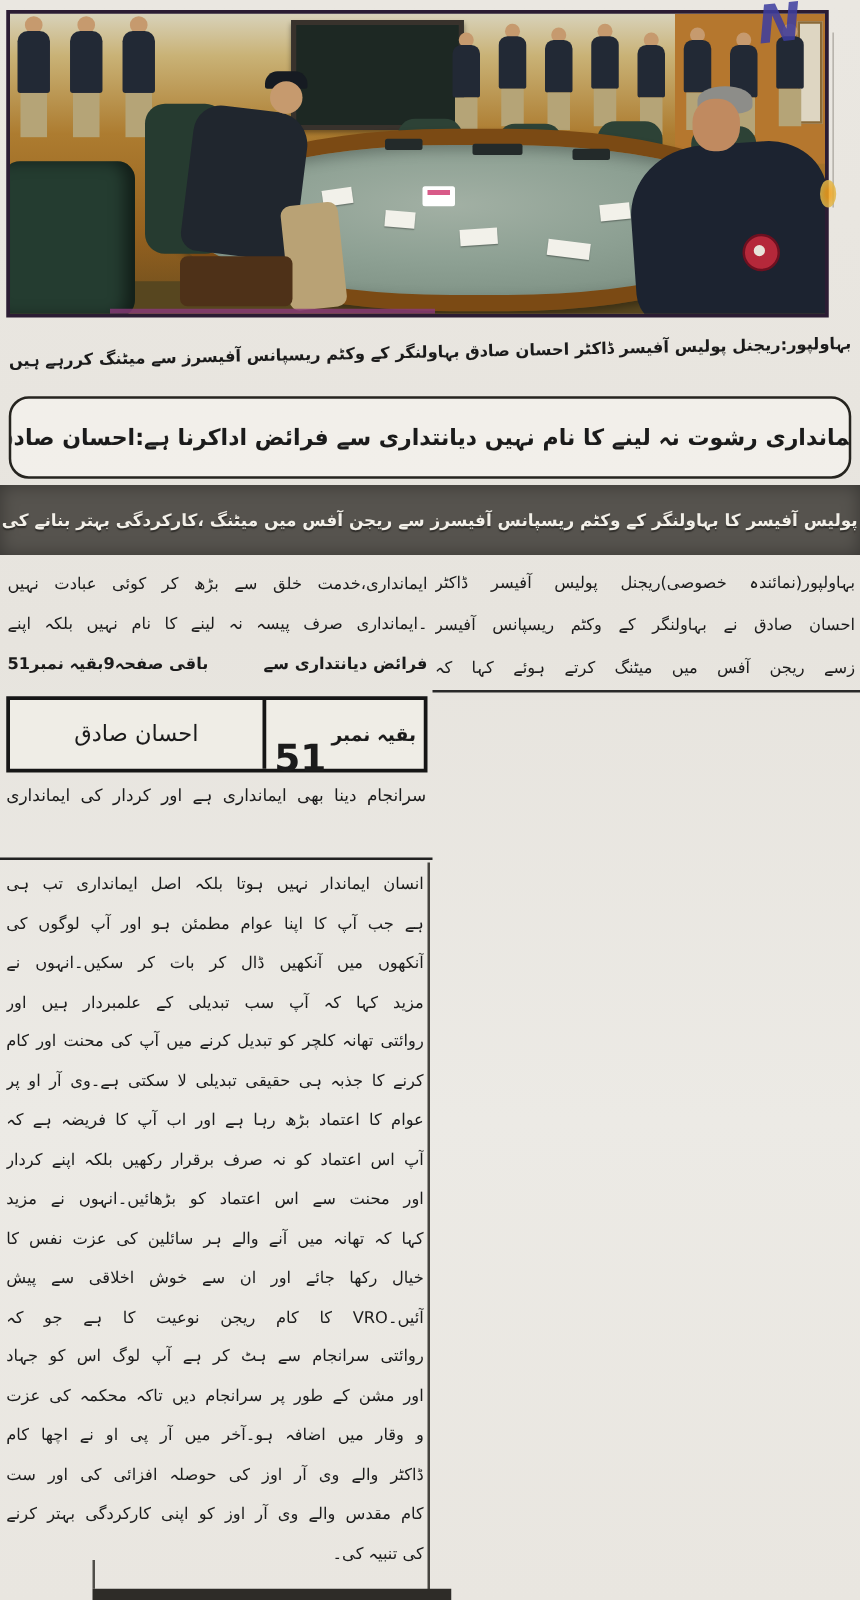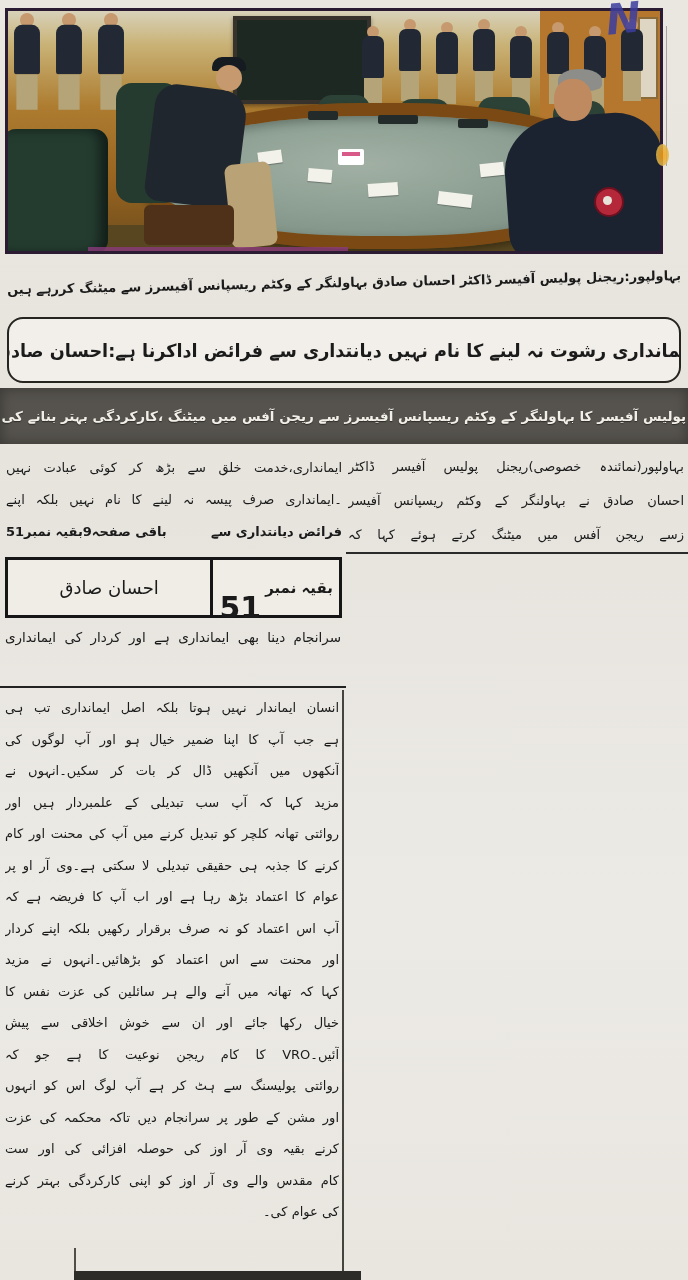--- a/index.html
+++ b/index.html
@@ -234,35 +234,36 @@
     <div class="cb-name">احسان صادق</div>
   </div>
 
   <div class="intro">
     <div class="jline">سرانجام دینا بھی ایمانداری ہے اور کردار کی ایمانداری</div>
   </div>
   <div class="rule-intro"></div>
 
   <div class="contpara">
     <div class="jline">انسان ایماندار نہیں ہوتا بلکہ اصل ایمانداری تب ہی</div>
-    <div class="jline">ہے جب آپ کا اپنا ضمیر خیال ہو اور آپ لوگوں کی</div>
+    <div class="jline">ہے جب آپ کا اپنا عوام مطمئن ہو اور آپ لوگوں کی</div>
     <div class="jline">آنکھوں میں آنکھیں ڈال کر بات کر سکیں۔انہوں نے</div>
     <div class="jline">مزید کہا کہ آپ سب تبدیلی کے علمبردار ہیں اور</div>
     <div class="jline">روائتی تھانہ کلچر کو تبدیل کرنے میں آپ کی محنت اور کام</div>
     <div class="jline">کرنے کا جذبہ ہی حقیقی تبدیلی لا سکتی ہے۔وی آر او پر</div>
     <div class="jline">عوام کا اعتماد بڑھ رہا ہے اور اب آپ کا فریضہ ہے کہ</div>
     <div class="jline">آپ اس اعتماد کو نہ صرف برقرار رکھیں بلکہ اپنے کردار</div>
     <div class="jline">اور محنت سے اس اعتماد کو بڑھائیں۔انہوں نے مزید</div>
     <div class="jline">کہا کہ تھانہ میں آنے والے ہر سائلین کی عزت نفس کا</div>
     <div class="jline">خیال رکھا جائے اور ان سے خوش اخلاقی سے پیش</div>
     <div class="jline">آئیں۔VRO کا کام ریجن نوعیت کا ہے جو کہ</div>
-    <div class="jline">روائتی پولیسنگ سے ہٹ کر ہے آپ لوگ اس کو انہوں</div>
+    <div class="jline">روائتی سرانجام سے ہٹ کر ہے آپ لوگ اس کو جہاد</div>
     <div class="jline">اور مشن کے طور پر سرانجام دیں تاکہ محکمہ کی عزت</div>
-    <div class="jline">کرنے بقیہ وی آر اوز کی حوصلہ افزائی کی اور ست</div>
+    <div class="jline">و وقار میں اضافہ ہو۔آخر میں آر پی او نے اچھا کام</div>
+    <div class="jline">ڈاکٹر والے وی آر اوز کی حوصلہ افزائی کی اور ست</div>
     <div class="jline">کام مقدس والے وی آر اوز کو اپنی کارکردگی بہتر کرنے</div>
-    <div class="jline last">کی عوام کی۔</div>
+    <div class="jline last">کی تنبیہ کی۔</div>
   </div>
   <div class="col-rule"></div>
 
   <div class="next-stub"></div>
   <div class="next-bar"></div>
 
 </div>
 
 </body></html>

